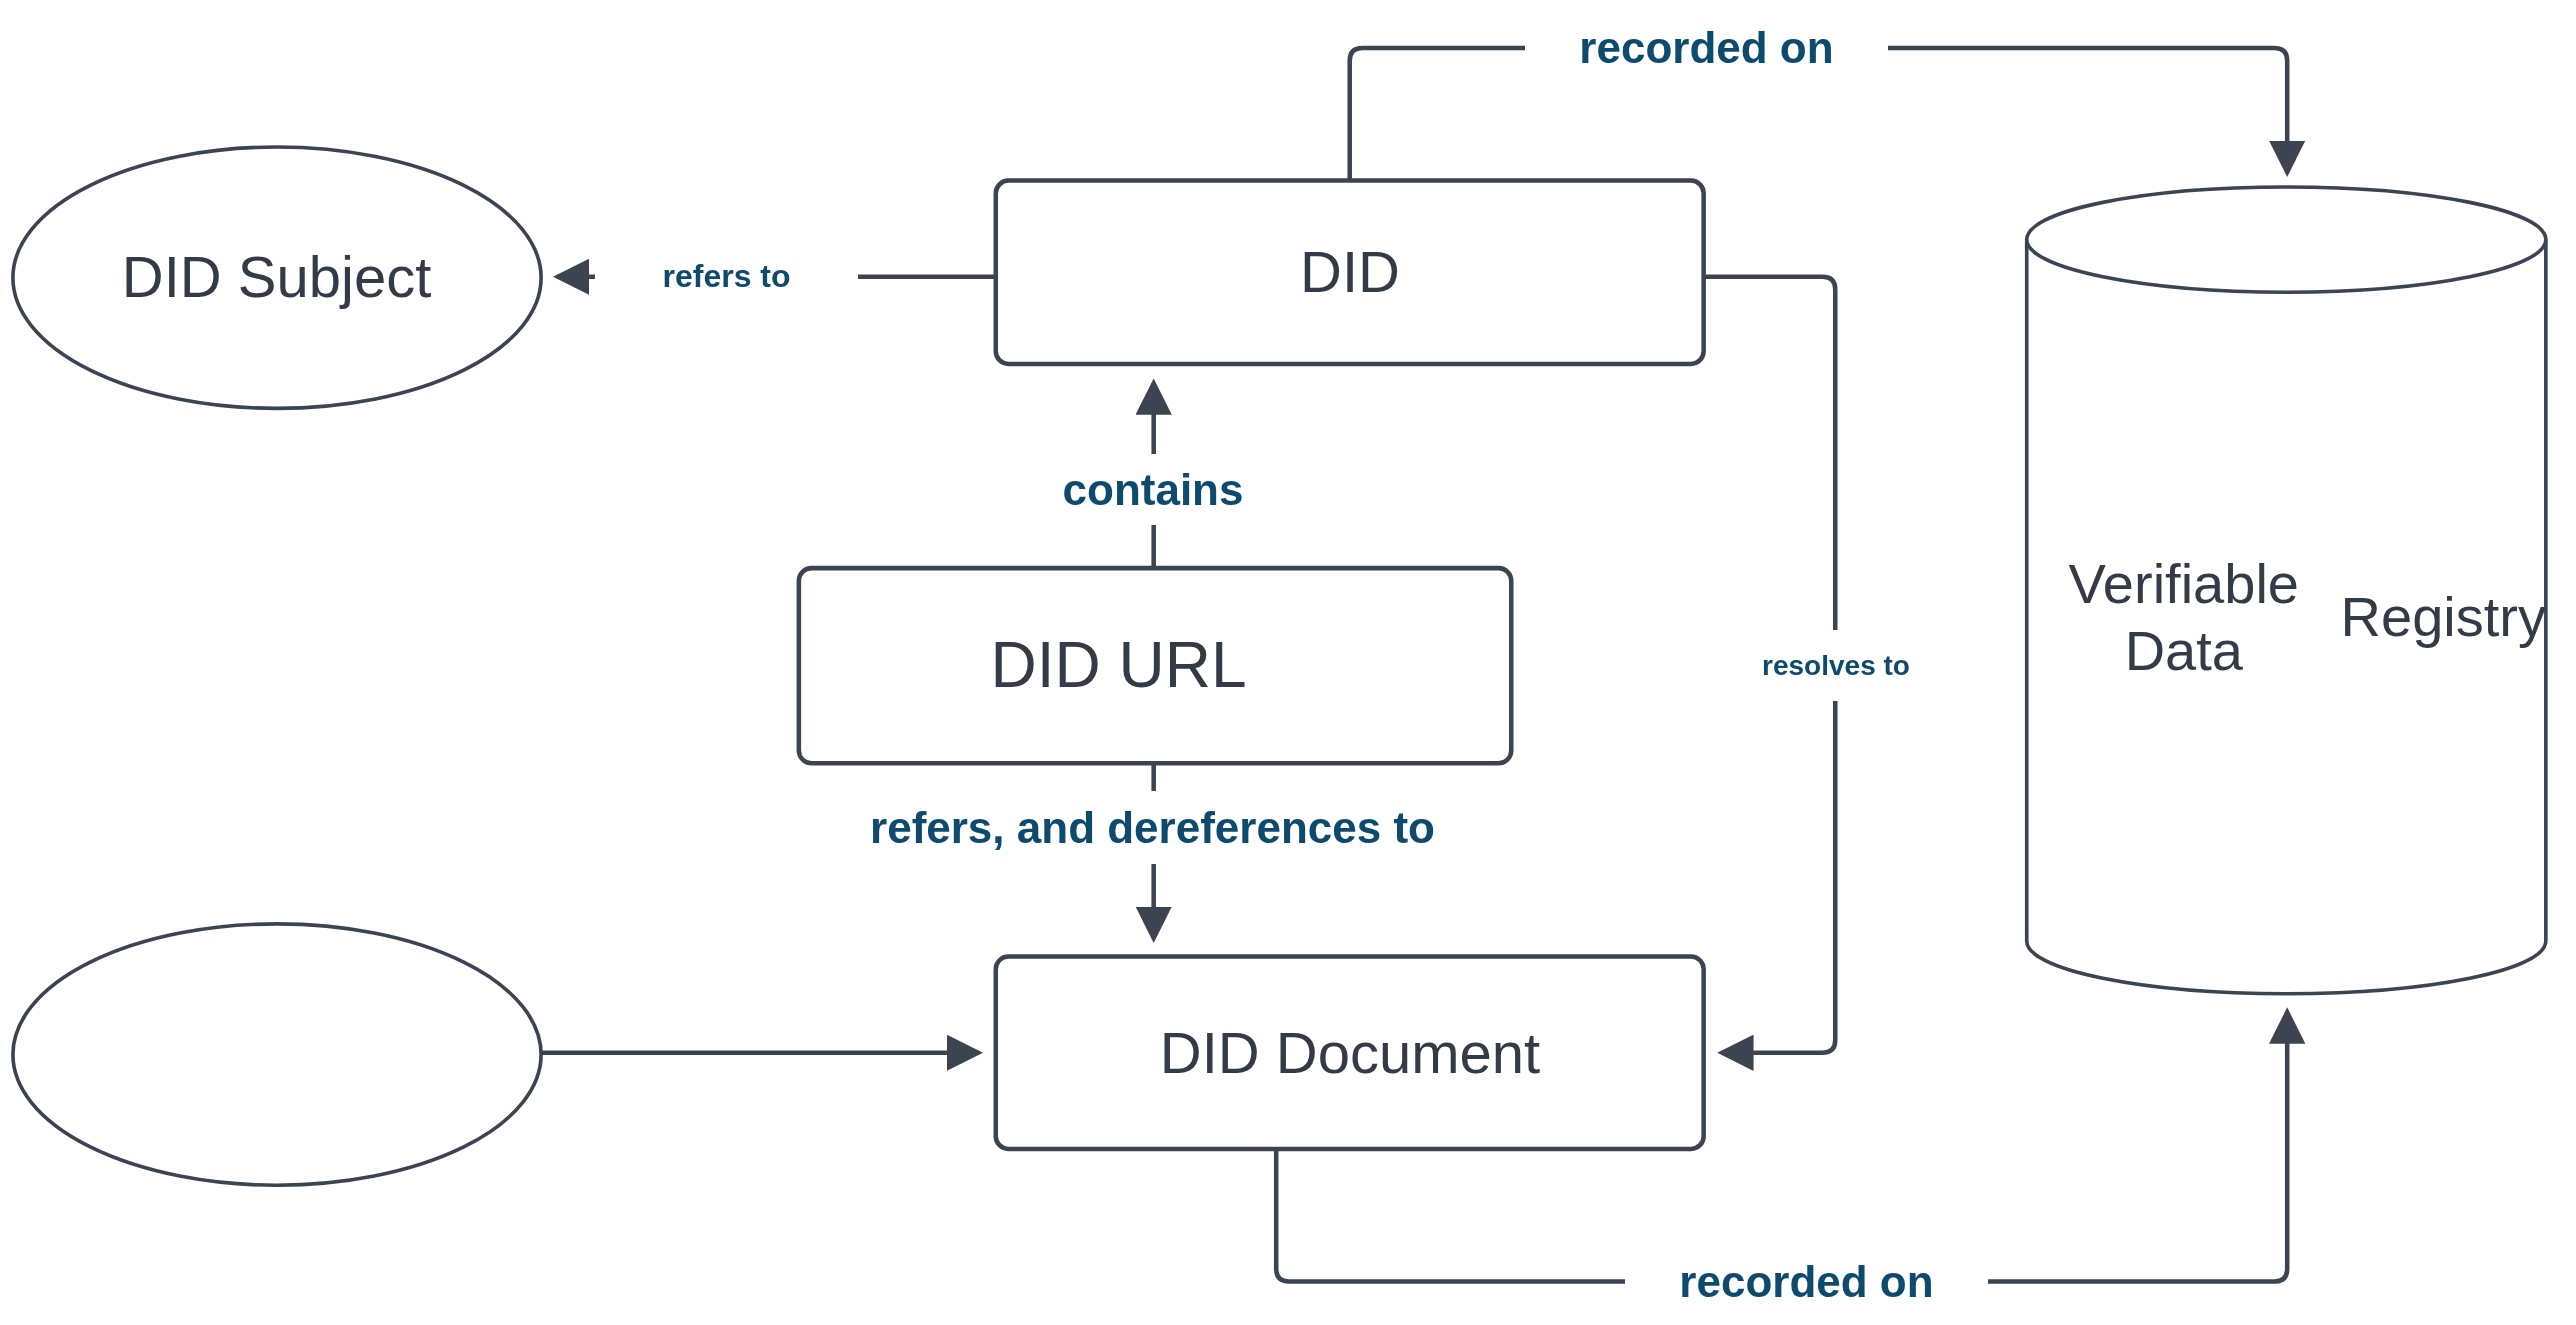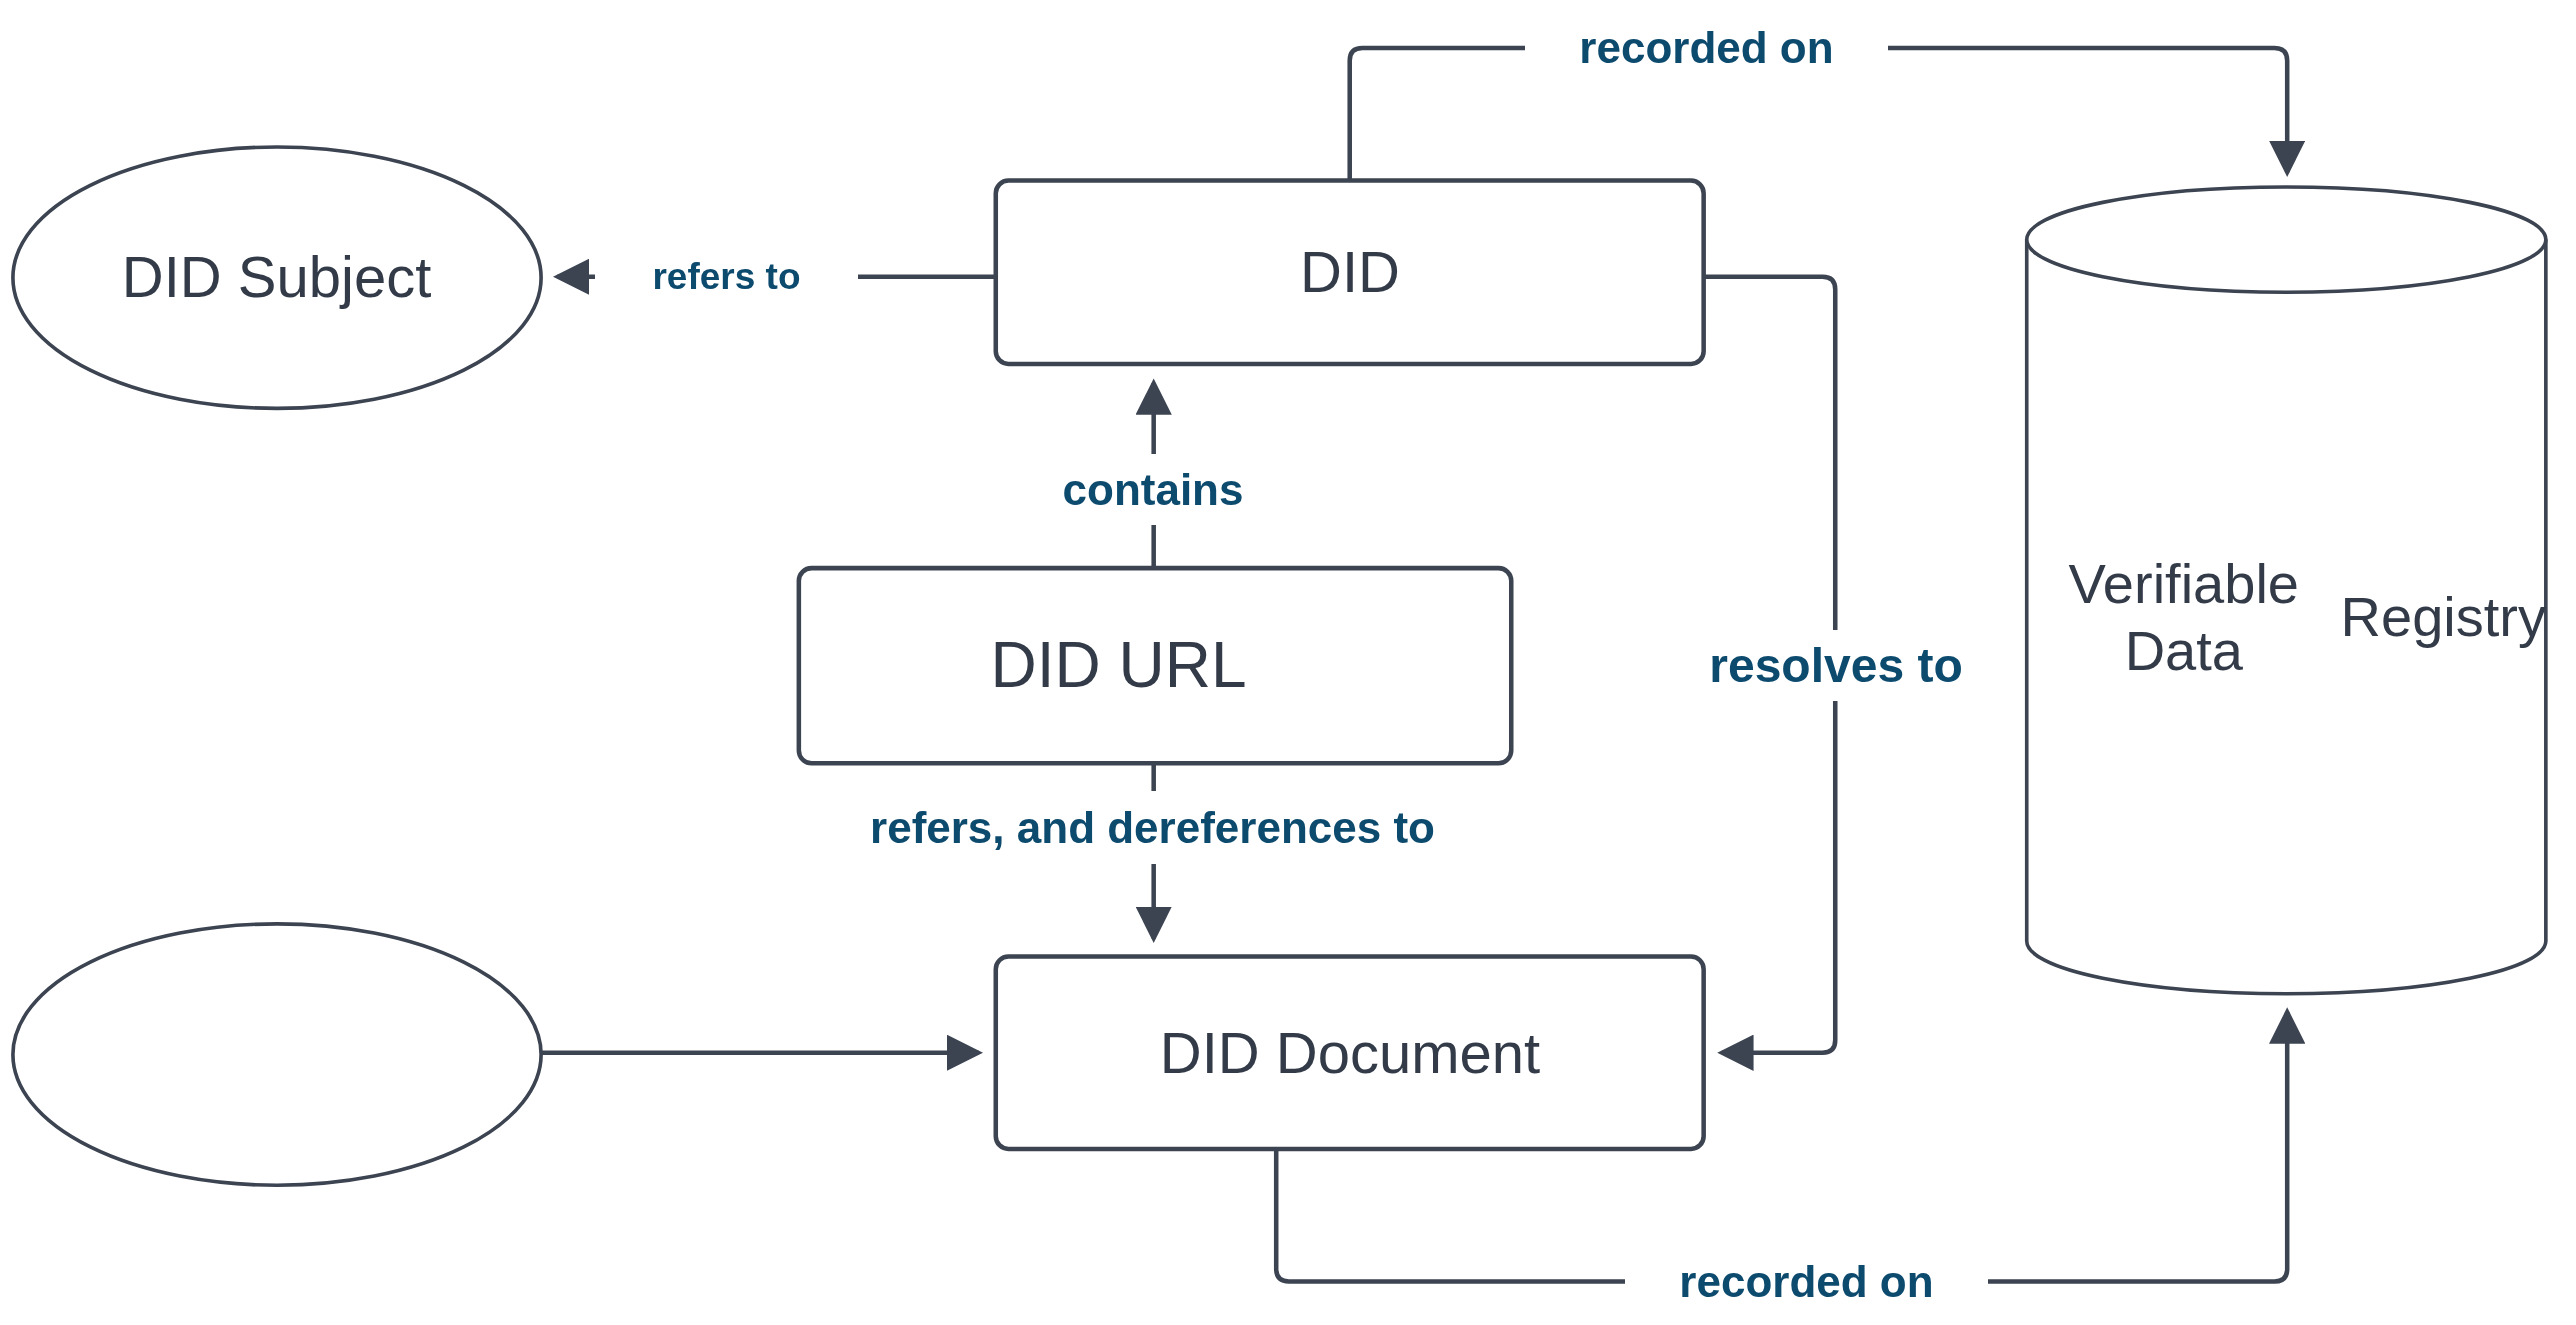--- a/index.html
+++ b/index.html
@@ -82,25 +82,25 @@
 
   <div class="node-label" style="left:996px;top:1008px;width:708px;height:91px;font-size:58px;">DID Document</div>
 
   <div class="node-label" style="left:2027px;top:545px;width:519px;height:145px;font-size:56px;flex-direction:row;">
     <span>Verifiable Data</span>
     <span>Registry</span>
   </div>
 
   <div class="edge-label" style="left:1525px;top:11px;width:363px;height:74px;font-size:44px;">recorded on</div>
 
-  <div class="edge-label" style="left:595px;top:241px;width:263px;height:71px;font-size:37px;">refers to</div>
+  <div class="edge-label" style="left:595px;top:241px;width:263px;height:71px;font-size:32px;">refers to</div>
 
   <div class="edge-label" style="left:1017px;top:454px;width:272px;height:71px;font-size:44px;">contains</div>
 
   <div class="edge-label" style="left:744px;top:791px;width:817px;height:73px;font-size:44px;">refers, and dereferences to</div>
 
-  <div class="edge-label" style="left:1675px;top:630px;width:322px;height:71px;font-size:48px;">resolves to</div>
+  <div class="edge-label" style="left:1675px;top:630px;width:322px;height:71px;font-size:28px;">resolves to</div>
 
 
   <div class="edge-label" style="left:1625px;top:1245px;width:363px;height:73px;font-size:44px;">recorded on</div>
 
 </div>
 
 
 </body></html>

